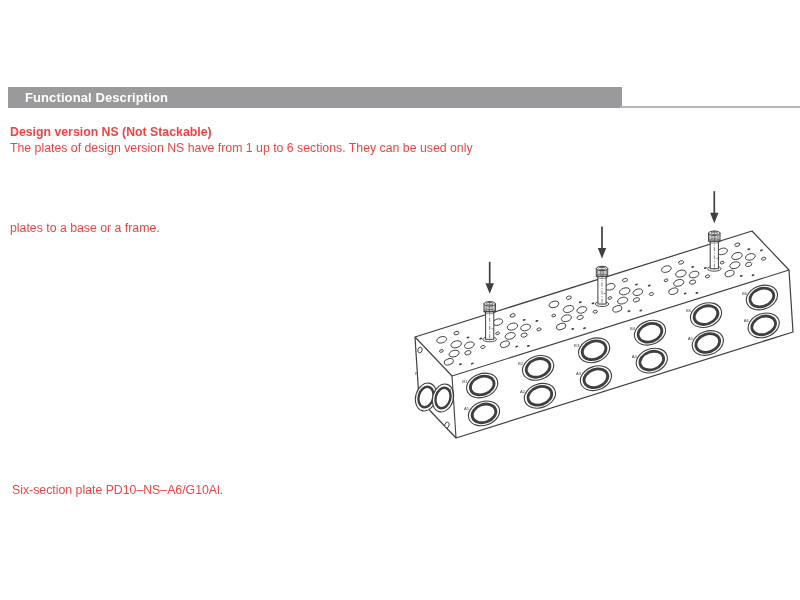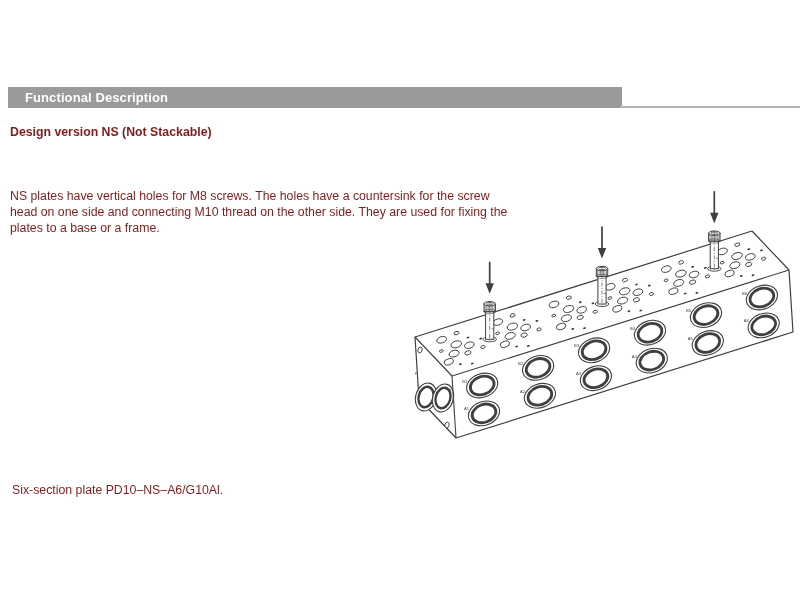--- a/index.html
+++ b/index.html
@@ -21,43 +21,42 @@
   .hdr-bar span{
     color:#ffffff;font-weight:bold;font-size:13px;letter-spacing:0.1px;
   }
   .hdr-rule{
     position:absolute;left:620px;top:106px;width:180px;height:2px;
     background:#b4b4b6;
   }
   .line{
     position:absolute;left:10px;
     font-size:12.3px;line-height:16px;white-space:pre;
-    color:#7f1d1d;
+    color:#ef4444;
   }
   .line.heading{font-weight:bold;}
   .line.caption{left:12px;text-align:right;}
   .drawing{
     position:absolute;left:400px;top:175px;width:400px;height:290px;
   }
 </style>
 </head>
 <body>
 
 <div class="doc">
 
   <div class="hdr-bar">
     <span>Functional Description</span>
   </div>
   <div class="hdr-rule"></div>
 
   <div class="line heading" style="top:124px">Design version NS (Not Stackable)</div>
 
-
-  <div class="line" style="top:188px">NS plates have vertical holes for M8 screws. The holes have a countersink for the screw</div>
-  <div class="line" style="top:204px">head on one side and connecting M10 thread on the other side. They are used for fixing the</div>
+  <div class="line" style="top:140px">The plates of design version NS have from 1 up to 6 sections. They can be used only</div>
+
   <div class="line" style="top:220px">plates to a base or a frame.</div>
 
   <div class="line caption" style="top:482px">Six-section plate PD10–NS–A6/G10Al.</div>
 
   <div class="drawing">
     <svg id="plate-svg" viewBox="400 175 400 290" width="400" height="290" xmlns="http://www.w3.org/2000/svg">
         <polygon points="415.0,337.0 752.0,231.0 789.0,270.0 793.0,332.0 456.0,438.0 419.0,399.0" fill="#fff" stroke="#3f3f3f" stroke-width="1.2" stroke-linejoin="round"></polygon>
         <ellipse cx="441.7" cy="339.8" rx="5" ry="3.1" transform="rotate(-17 441.7 339.8)" fill="#fff" stroke="#3f3f3f" stroke-width="0.9"></ellipse>
         <ellipse cx="456.5" cy="333.1" rx="2.6" ry="1.6" transform="rotate(-17 456.5 333.1)" fill="#fff" stroke="#3f3f3f" stroke-width="0.9"></ellipse>
         <ellipse cx="456.2" cy="344.3" rx="5.4" ry="3.3" transform="rotate(-17 456.2 344.3)" fill="#fff" stroke="#3f3f3f" stroke-width="0.9"></ellipse>

